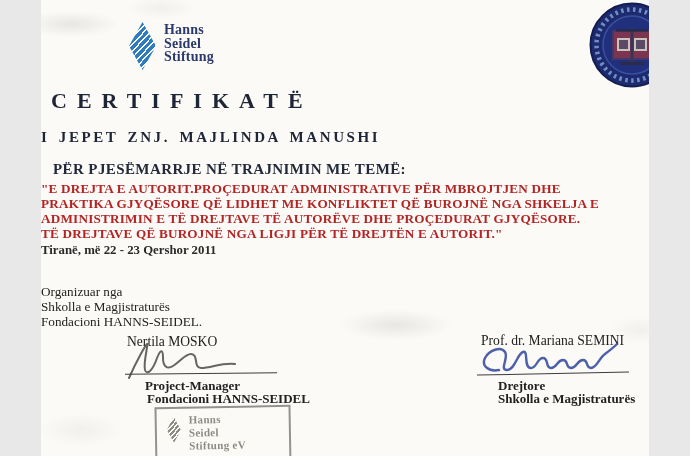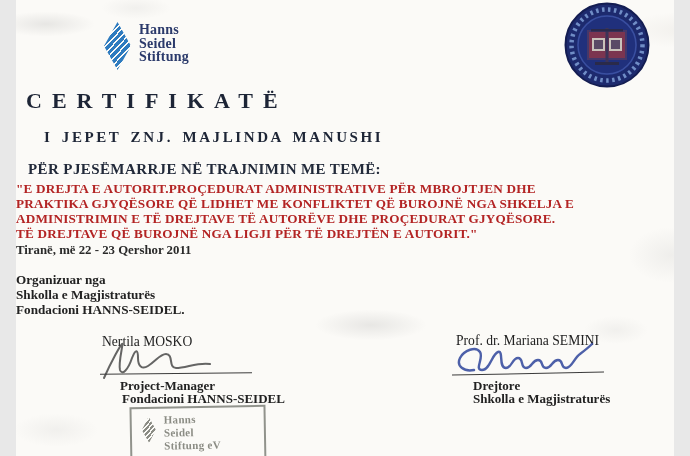--- a/index.html
+++ b/index.html
@@ -1,18 +1,18 @@
 <!DOCTYPE html>
 <html><head>
 <meta charset="utf-8">
 <style>
   html,body{margin:0;padding:0;background:#e8e8e8;}
   .certificate{
     position:relative;
-    width:658px;height:456px;
+    width:608px;height:456px;
     margin:0 auto;
     overflow:hidden;
     font-family:"Liberation Serif", serif;
     background:
       radial-gradient(ellipse 70px 18px at 30px 24px, rgba(140,140,140,0.18), transparent 70%),
       radial-gradient(ellipse 50px 16px at 120px 8px, rgba(150,150,150,0.10), transparent 70%),
       radial-gradient(ellipse 90px 26px at 670px 30px, rgba(160,150,140,0.10), transparent 70%),
       radial-gradient(ellipse 60px 40px at 655px 255px, rgba(150,150,150,0.12), transparent 70%),
       radial-gradient(ellipse 80px 22px at 355px 325px, rgba(120,120,120,0.15), transparent 70%),
       radial-gradient(ellipse 46px 20px at 600px 330px, rgba(150,150,150,0.10), transparent 70%),
@@ -26,25 +26,25 @@
   .hss-diamond{
     width:27px;height:48px;margin-top:2px;
     clip-path:polygon(50% 0,100% 50%,50% 100%,0 50%);
     background:repeating-linear-gradient(133deg,#2e7bbf 0 3.2px,#fbfaf7 3.2px 4.6px);
   }
   .hss-text{font-weight:bold;color:#2b3a6b;font-size:14px;line-height:13.5px;letter-spacing:0.2px;padding-top:3px;}
   
   .seal{left:545px;top:2px;}
   
   .title{top:88px;font-size:22px;font-weight:bold;color:#1d2536;letter-spacing:10px;text-indent:10px;}
-  .recipient{top:129px;font-size:15px;font-weight:bold;color:#1d2536;letter-spacing:2.6px;word-spacing:3px;margin-left:28px;}
+  .recipient{top:129px;font-size:15px;font-weight:bold;color:#1d2536;letter-spacing:2.6px;word-spacing:3px;}
   .subtitle{top:161px;font-size:15px;font-weight:bold;color:#222a3a;letter-spacing:0.4px;padding-left:12px;}
   .topic{top:181px;font-size:13.2px;font-weight:bold;color:#b32424;line-height:15px;letter-spacing:0.2px;}
   .dateline{top:243px;font-size:12.8px;font-weight:bold;color:#2a2a2a;}
-  .organizer{top:272px;font-size:13.2px;font-weight:bold;color:#222;line-height:15.2px;}
+  .organizer{top:284px;font-size:13.2px;font-weight:normal;color:#222;line-height:15.2px;}
   
   .sig-name{font-size:13.6px;font-weight:normal;color:#222;}
   .sig-role{font-size:13px;font-weight:bold;color:#222;line-height:13.5px;margin-left:16px;}
   .sig-line{height:0;border-top:1.6px solid #3c3c3c;}
   .sig-left-name{left:86px;top:334px;}
   .sig-left-scrawl{left:82px;top:340px;}
   .sig-left-line{left:84px;top:373px;width:152px;transform:rotate(-0.6deg);}
   .sig-left-role{left:88px;top:379px;}
   .sig-left-org{left:90px;top:392px;}
   .sig-right-name{left:440px;top:333px;}

